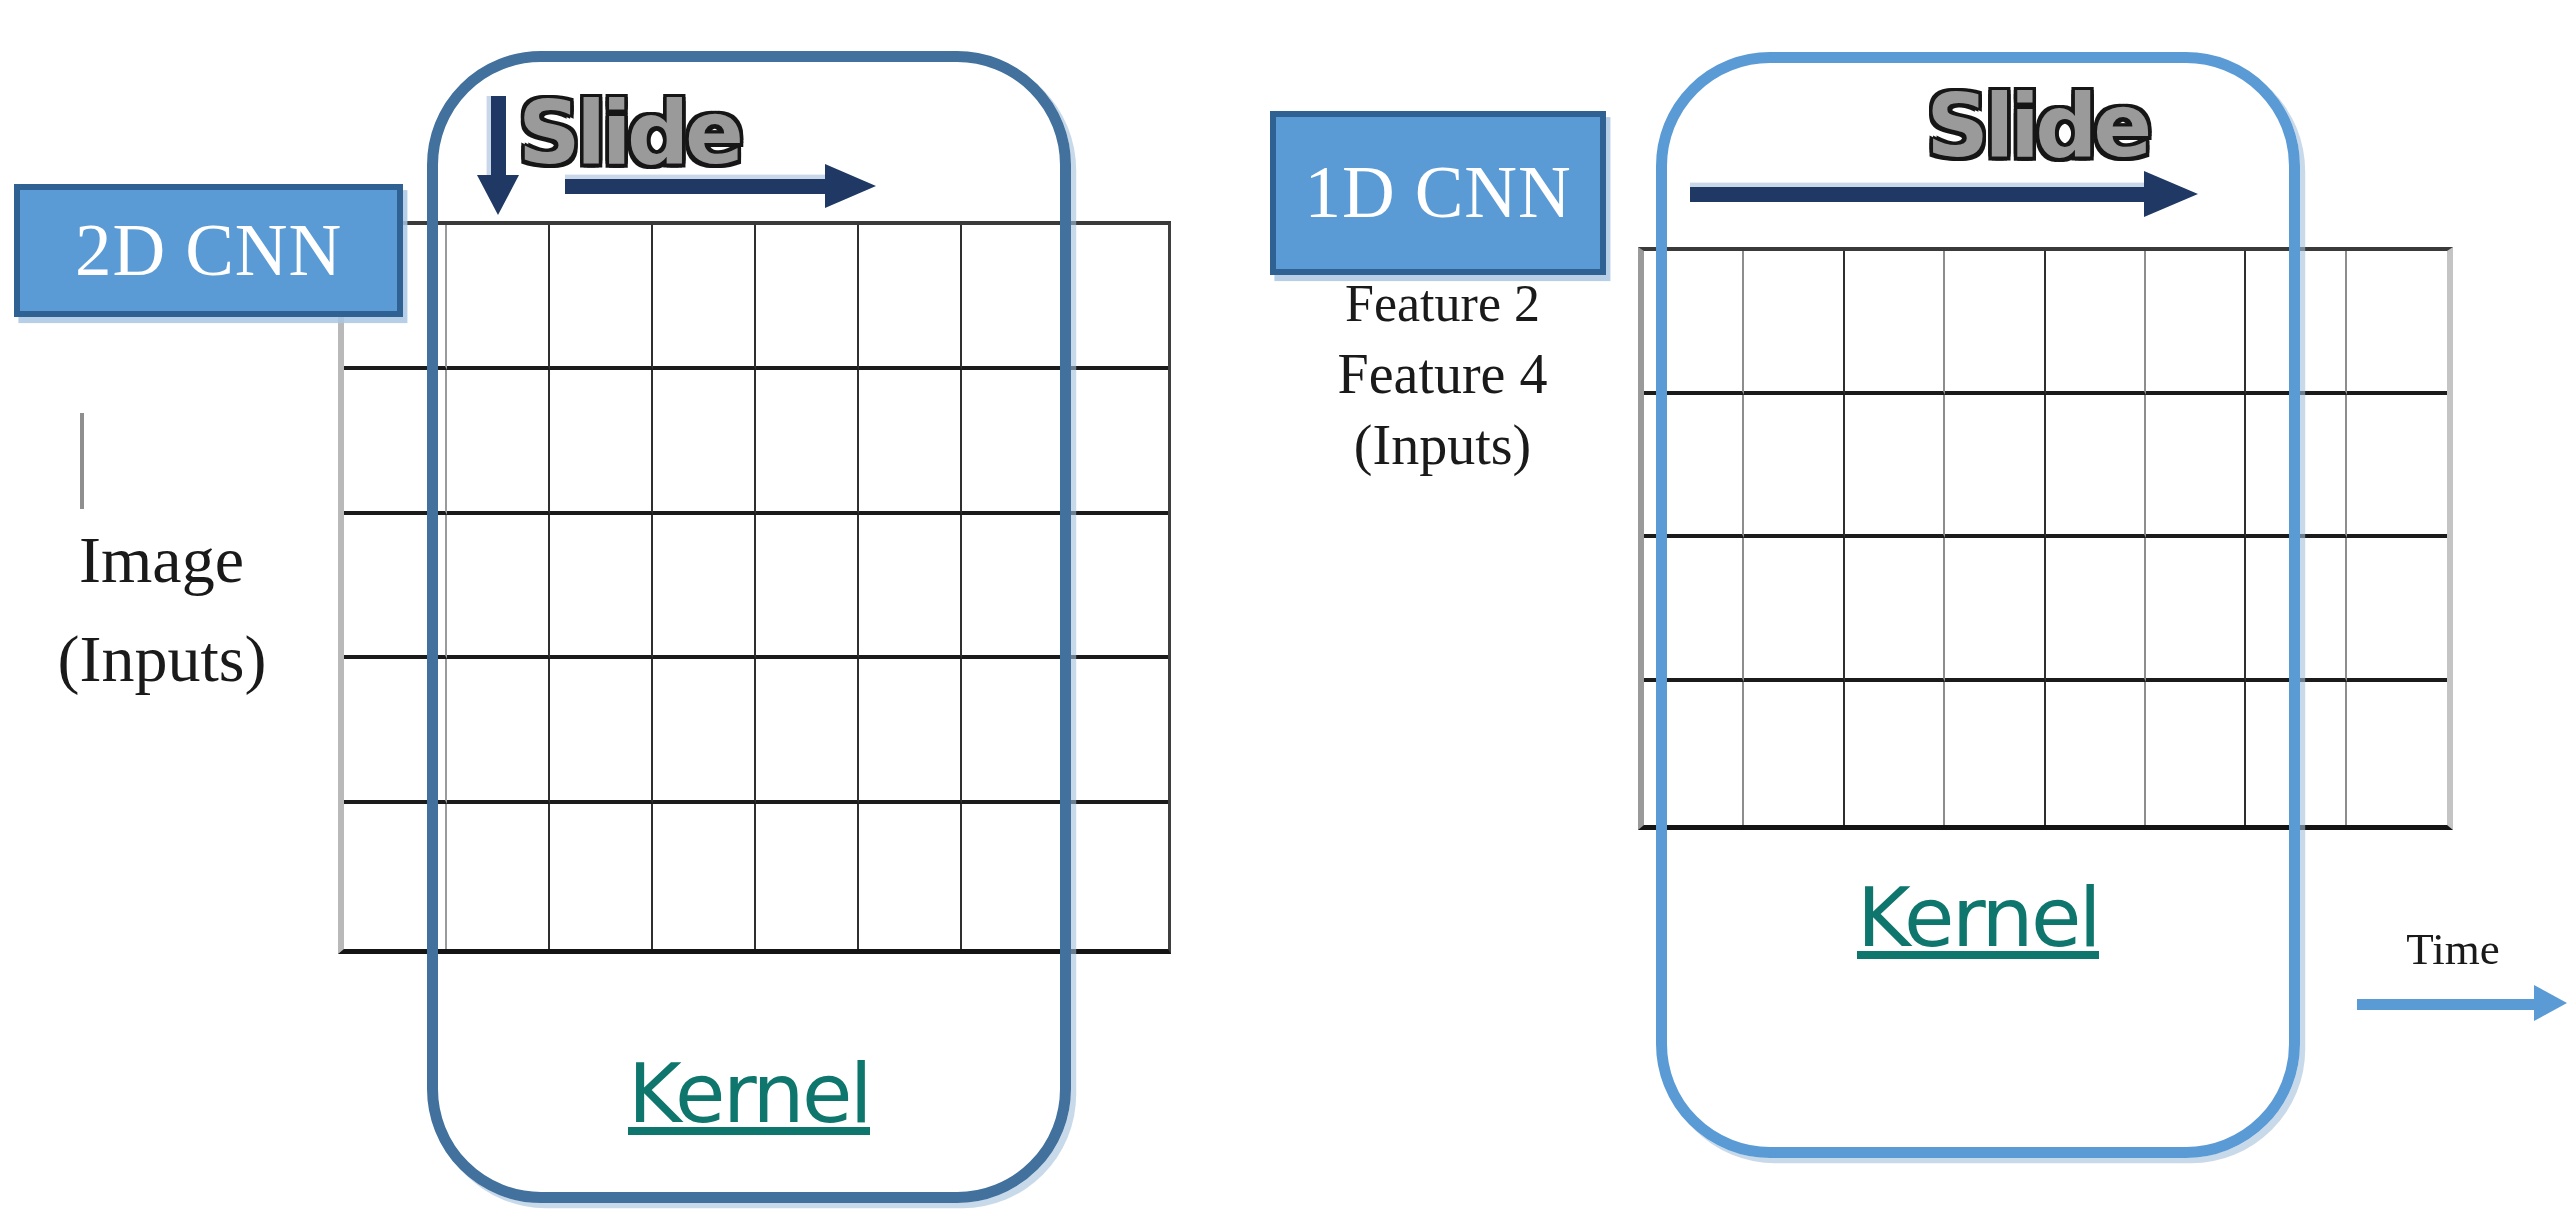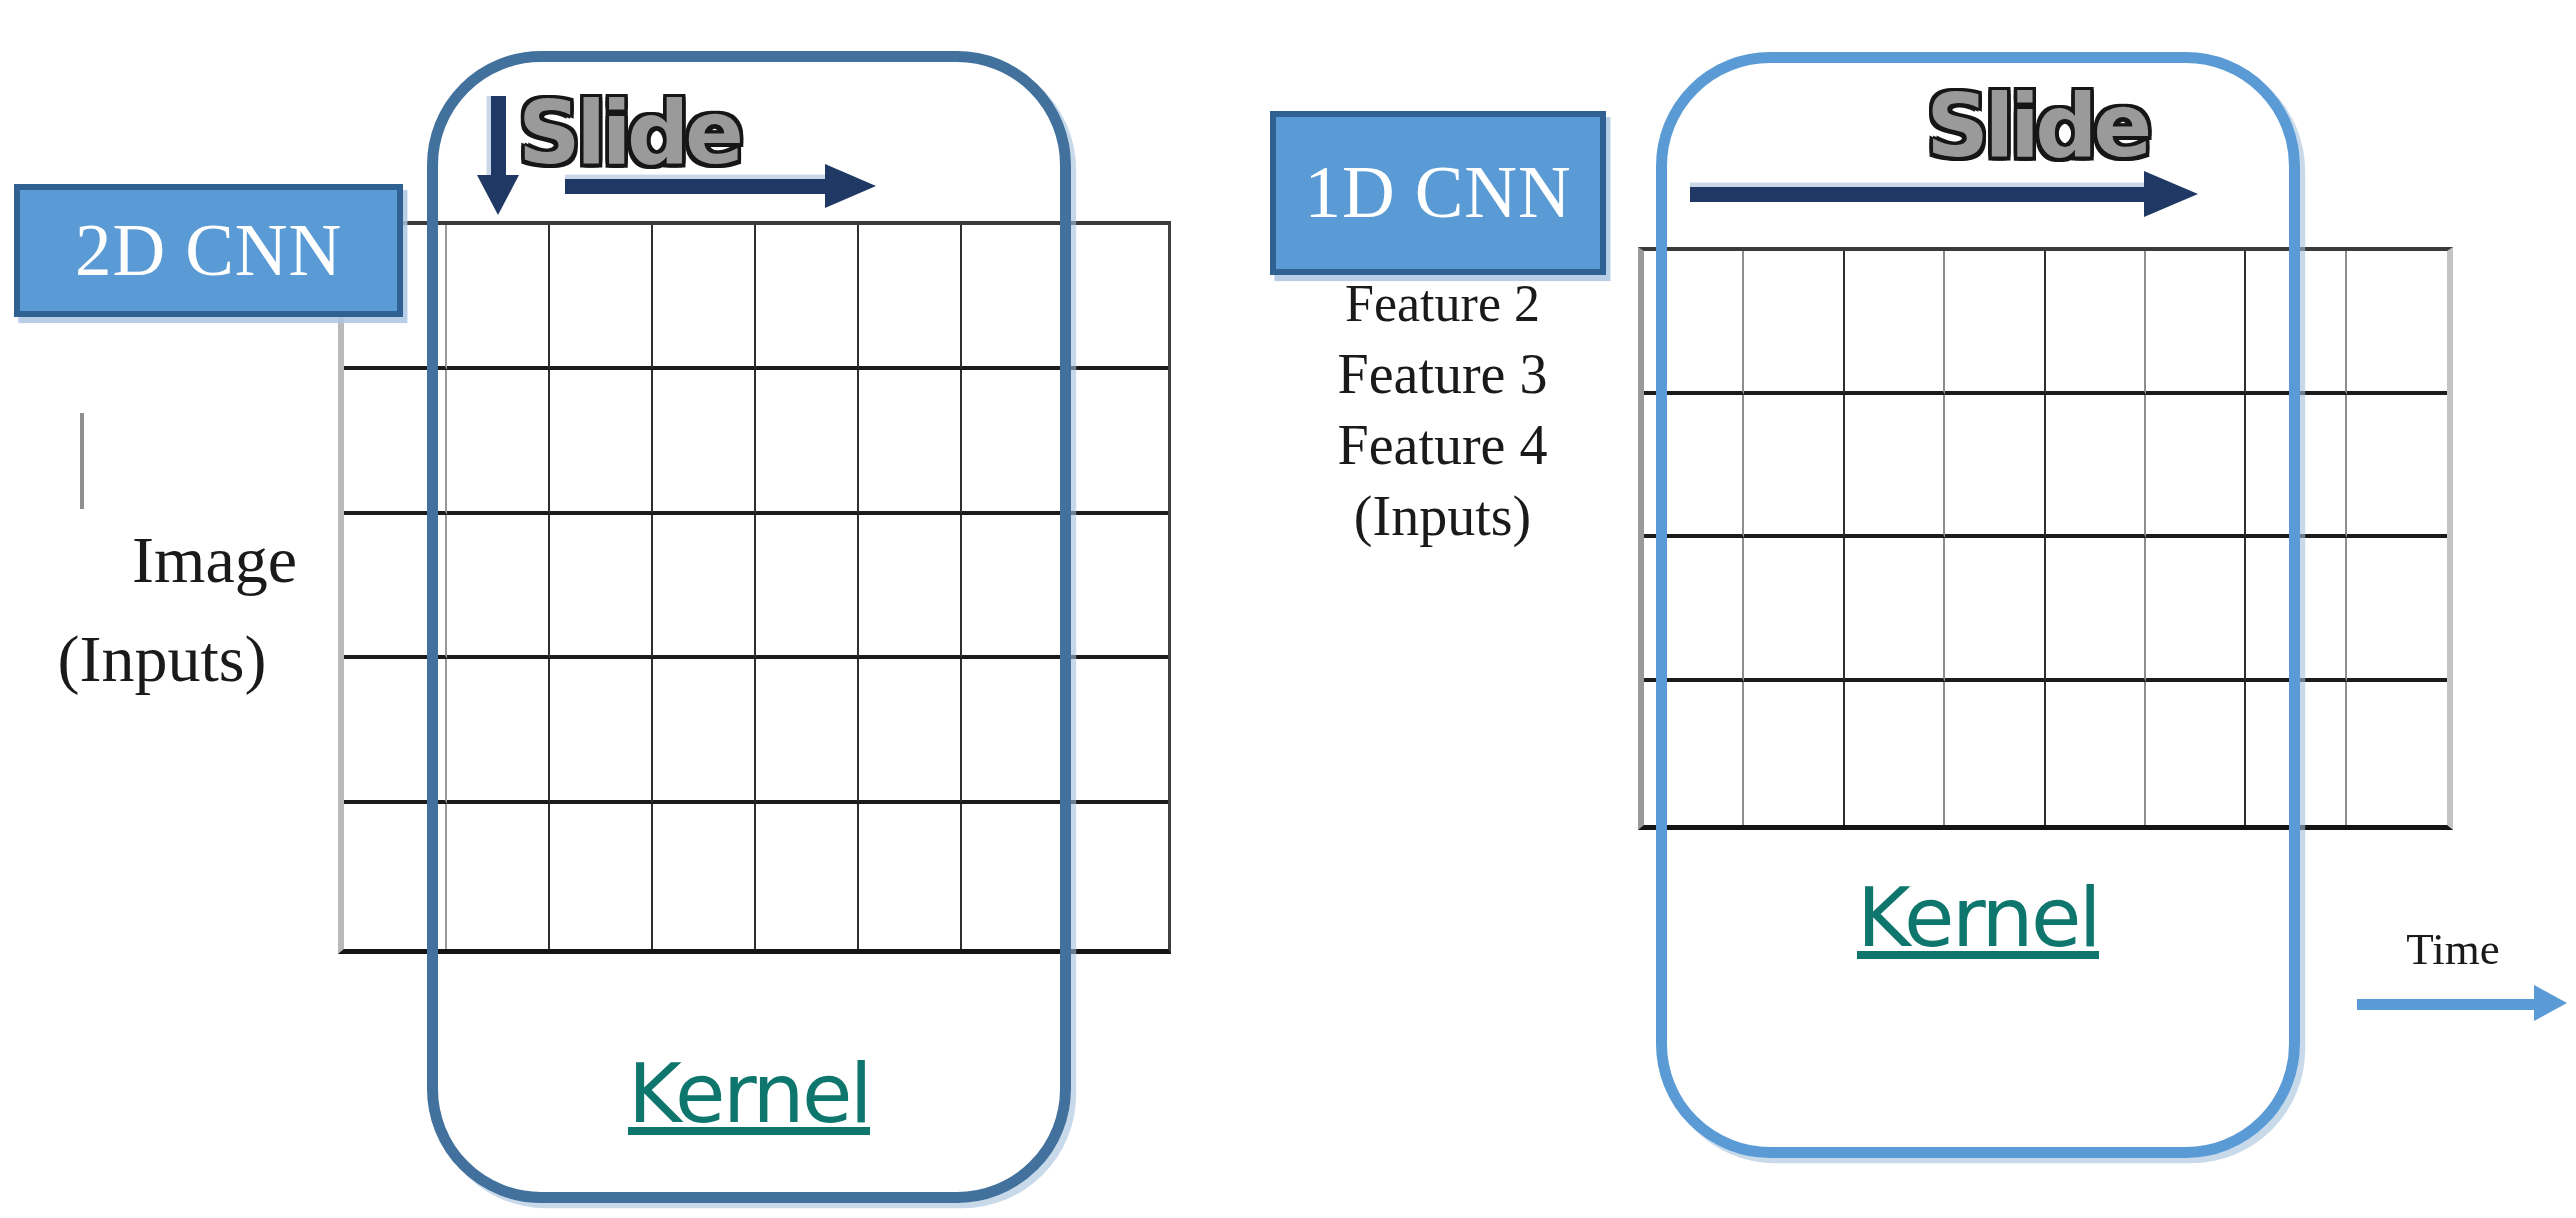--- a/index.html
+++ b/index.html
@@ -66,21 +66,21 @@
 </style>
 </head>
 <body>
 
 <div class="abs tag-box" style="left:14px;top:184px;width:389px;height:133px;">
   <span>2D CNN</span>
 </div>
 
 <div class="abs tick" style="left:80px;top:413px;width:3.5px;height:96px;"></div>
 
-<div class="abs serif-label" style="left:26px;top:522px;width:271px;font-size:66px;text-align:right;">Image</div>
+<div class="abs serif-label" style="left:26px;top:522px;width:271px;font-size:66px;">Image</div>
 <div class="abs serif-label" style="left:17.5px;top:621px;width:289px;font-size:66px;">(Inputs)</div>
 
 <div class="abs grid grid-left" style="left: 338px; top: 221px; width: 833px; height: 733px; display: grid; grid-template-columns: repeat(8, 1fr); grid-template-rows: repeat(5, 1fr);">
     <div class="cell col-even col-first"></div>
     <div class="cell"></div>
     <div class="cell col-even"></div>
     <div class="cell"></div>
     <div class="cell col-even"></div>
     <div class="cell"></div>
     <div class="cell col-even"></div>
@@ -130,21 +130,20 @@
 <div class="abs arrow-head-right" style="left:825px;top:164px;"></div>
 
 <div class="abs kernel-label" style="left:427px;top:1046px;width:644px;">Kernel</div>
 
 <div class="abs tag-box" style="left:1270px;top:93px;width:336px;height:164px;margin-top:18px;">
   <span>1D CNN</span>
 </div>
 
 <div class="abs" style="left:1270px;top:268px;width:345px;z-index:6;">
   <div class="serif-label" style="font-size:52px;line-height:71px;">Feature 2</div>
-  <div class="serif-label" style="font-size:56px;line-height:71px;">Feature 3</div>
   <div class="serif-label" style="font-size:56px;line-height:71px;">Feature 4</div>
   <div class="serif-label" style="font-size:56px;line-height:71px;">(Inputs)</div>
 </div>
 
 <div class="abs grid grid-right" style="left: 1638px; top: 247px; width: 815px; height: 583px; display: grid; grid-template-columns: repeat(8, 1fr); grid-template-rows: repeat(4, 1fr);">
     <div class="cell col-even col-first"></div>
     <div class="cell"></div>
     <div class="cell col-even"></div>
     <div class="cell"></div>
     <div class="cell col-even"></div>

